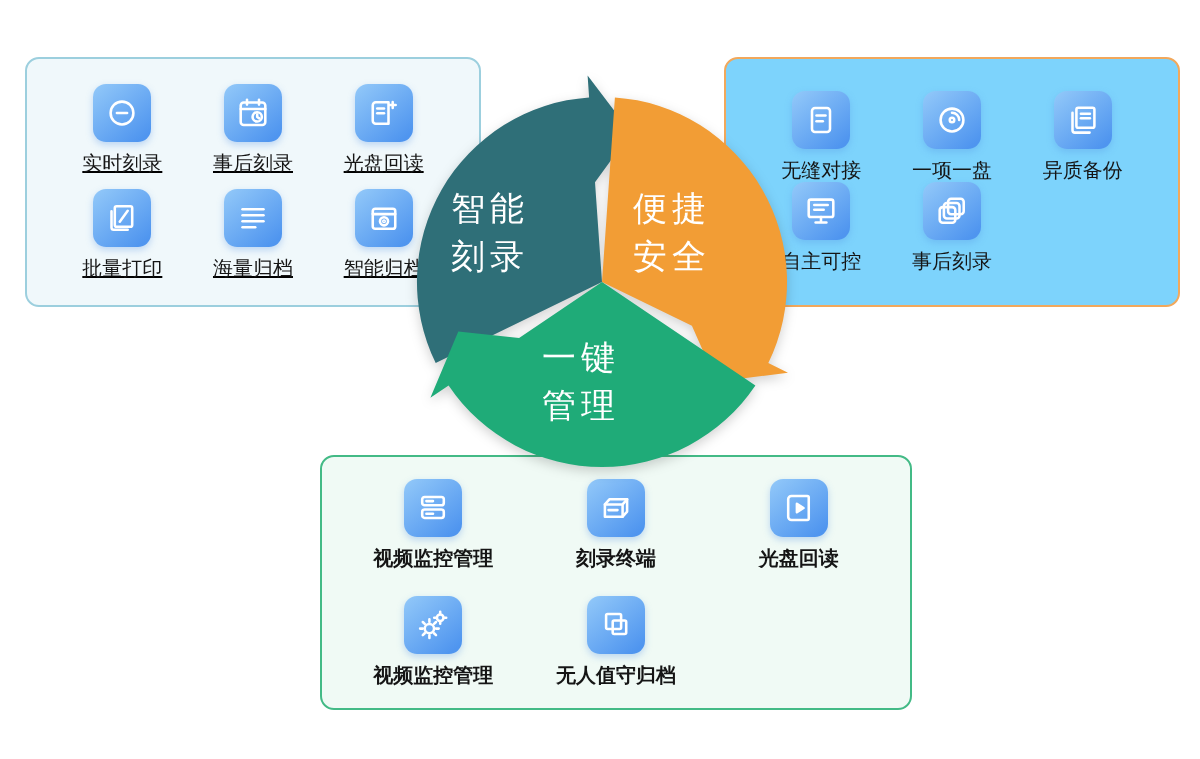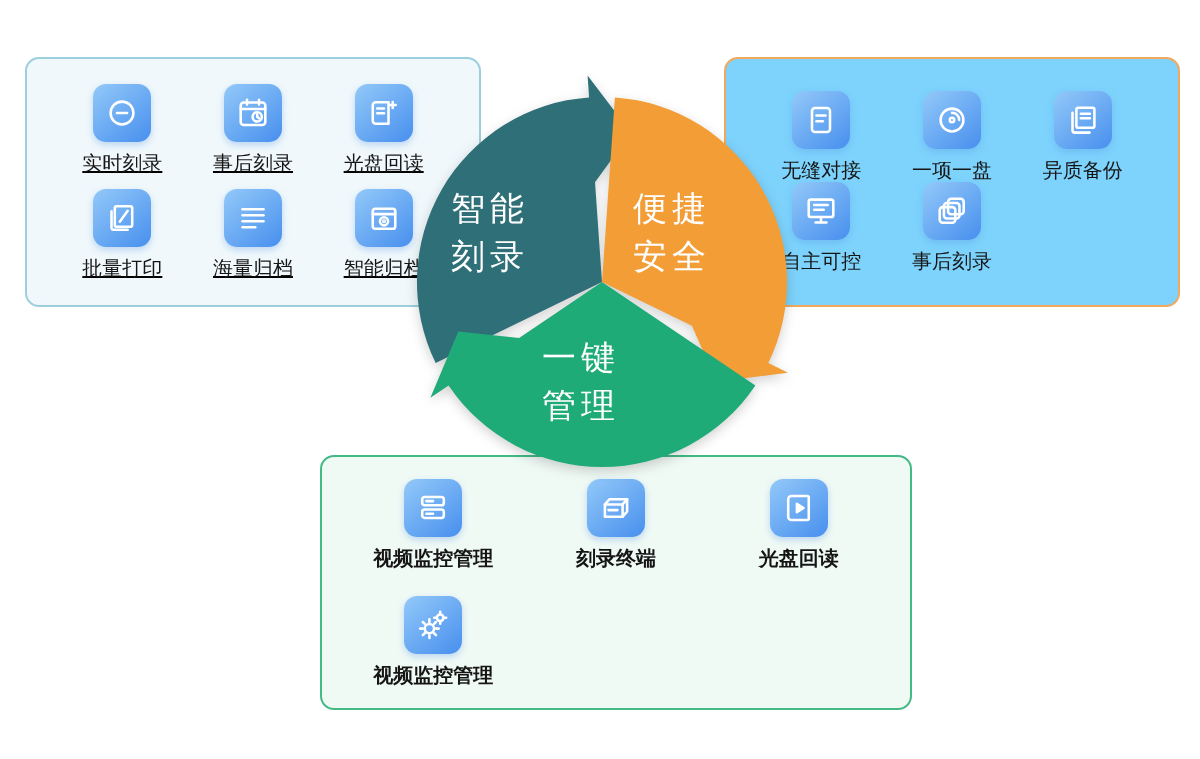--- a/index.html
+++ b/index.html
@@ -235,20 +235,31 @@
             <g fill="none" stroke="#fff" stroke-width="1.7" stroke-linecap="round" stroke-linejoin="round">
               <circle cx="9.6" cy="14.4" r="3.1"></circle>
               <path d="M9.6 10v-1.8M9.6 18.8v1.8M5.2 14.4H3.4M14 14.4h1.8M6.5 11.3l-1.3-1.3M12.7 17.5l1.3 1.3M6.5 17.5l-1.3 1.3M12.7 11.3l1.3-1.3"></path>
               <circle cx="16.8" cy="7.2" r="2.2"></circle>
               <path d="M16.8 4.2v-1M16.8 10.2v1M13.8 7.2h-1M19.8 7.2h1"></path>
             </g>
           </svg>
         </div>
       <div class="label">视频监控管理</div>
     </div>
+    <div class="item">
+      <div class="tile">
+          <svg viewBox="0 0 24 24" width="36" height="36" aria-hidden="true">
+            <g fill="none" stroke="#fff" stroke-width="1.7" stroke-linecap="round" stroke-linejoin="round">
+              <rect x="5.4" y="4.6" width="10" height="10" rx="1"></rect>
+              <rect x="9.8" y="9" width="9" height="9" rx="1"></rect>
+            </g>
+          </svg>
+        </div>
+      <div class="label">无人值守归档</div>
+    </div>
   </div>
 
   <svg class="cycle-svg" width="1200" height="759" viewBox="0 0 1200 759">
     <path d="M602 282 L435.7 363.1 A185 185 0 0 1 589.1 97.4 L587.6 75.5 L631 132.8 L595 182.2 Z" fill="#2F6F78"></path>
     <path d="M602 282 L614.9 97.4 A185 185 0 0 1 768.3 363.1 L788 372.7 L716.7 381.7 L691.9 325.8 Z" fill="#F29D35"></path>
     <path d="M602 282 L755.4 385.5 A185 185 0 0 1 448.6 385.5 L430.4 397.7 L458.3 331.5 L519.1 337.9 Z" fill="#1FAB78"></path>
   </svg>
 
   <div class="seg-label" id="seg-label-0">
     <div>智能</div>

